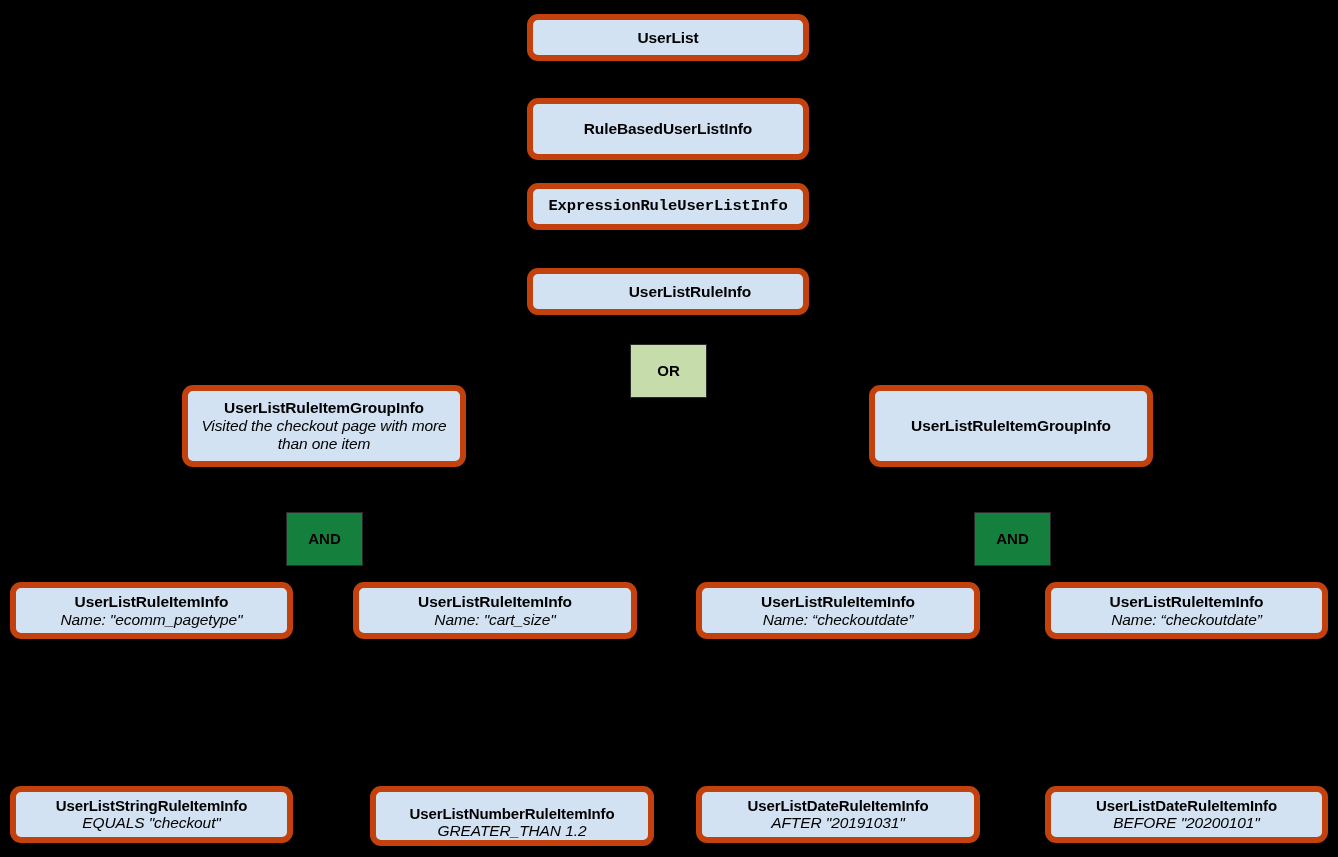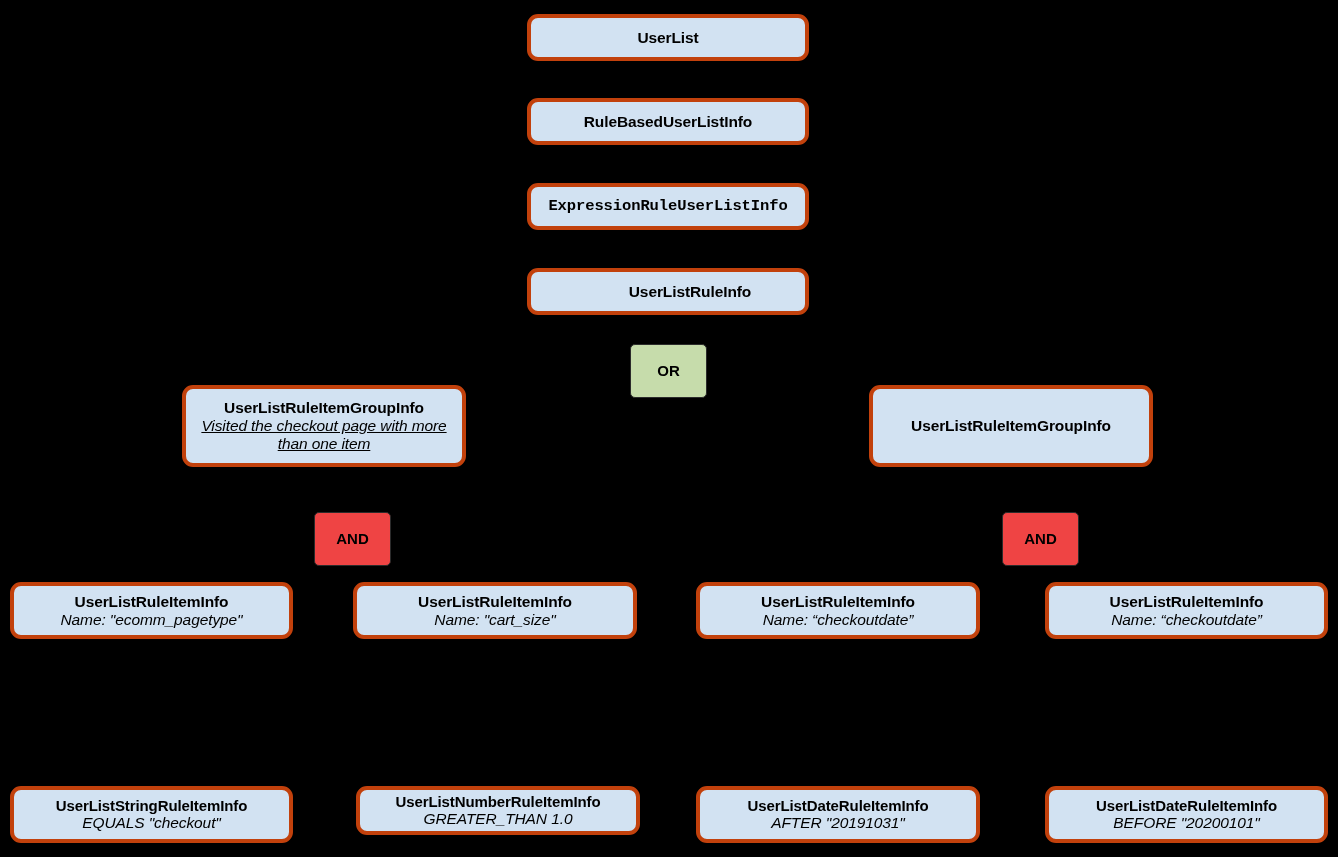--- a/index.html
+++ b/index.html
@@ -34,43 +34,43 @@
     display: flex;
     flex-direction: column;
     align-items: center;
     justify-content: center;
     text-align: center;
     color: #000000;
     line-height: 1.16;
   }
   .node.entity {
     background: #d2e2f2;
-    border: 4px solid #c2410c;
+    border: 6px solid #c2410c;
     border-radius: 11px;
   }
   .node.op {
     border: 1px solid #2b2b2b;
-    border-radius: 5px;
+    border-radius: 0;
   }
   .node.op.or  { background: #c6dcab; }
-  .node.op.and { background: #ef4444; margin-left: 28px; }
+  .node.op.and { background: #15803d; }
 
   .title {
     font-weight: bold;
     font-size: 15.5px;
     letter-spacing: -0.1px;
     white-space: nowrap;
   }
   .title.small { font-size: 15px; }
   .subtitle {
     font-style: italic;
     font-size: 15.5px;
     letter-spacing: -0.1px;
   }
-  .subtitle.wrap { white-space: normal; padding: 0 10px; text-decoration: underline; }
+  .subtitle.wrap { white-space: normal; padding: 0 10px; }
   .op-label {
     font-weight: bold;
     font-size: 15px;
   }
 </style>
 </head>
 <body>
 
 <div id="diagram">
 
@@ -108,21 +108,21 @@
       <polygon points="838,786 833,776 843,776"></polygon>
       <path d="M1186,639 L1186,784"></path>
       <polygon points="1186,786 1181,776 1191,776"></polygon>
     </g>
   </svg>
 
   <div class="node entity" style="left:527px; top:14px; width:282px; height:47px;">
     <span class="title">UserList</span>
   </div>
 
-  <div class="node entity" style="left:527px; top:98px; width:282px; height:47px;">
+  <div class="node entity" style="left:527px; top:98px; width:282px; height:62px;">
     <span class="title">RuleBasedUserListInfo</span>
   </div>
 
   <div class="node entity" style="left:527px; top:183px; width:282px; height:47px;font-family:Liberation Mono, monospace;">
     <span class="title">ExpressionRuleUserListInfo</span>
   </div>
 
   <div class="node entity" style="left:527px; top:268px; width:282px; height:47px;padding-left:44px;">
     <span class="title">UserListRuleInfo</span>
   </div>
@@ -166,23 +166,23 @@
   <div class="node entity" style="left:1045px; top:582px; width:283px; height:57px;">
     <span class="title">UserListRuleItemInfo</span>
     <span class="subtitle">Name: “checkoutdate”</span>
   </div>
 
   <div class="node entity" style="left:10px; top:786px; width:283px; height:57px;">
     <span class="title small">UserListStringRuleItemInfo</span>
     <span class="subtitle">EQUALS "checkout"</span>
   </div>
 
-  <div class="node entity" style="left:356px; top:786px; width:284px; height:49px;">
+  <div class="node entity" style="left:370px; top:786px; width:284px; height:60px;justify-content:flex-end;">
     <span class="title small">UserListNumberRuleItemInfo</span>
-    <span class="subtitle">GREATER_THAN 1.0</span>
+    <span class="subtitle">GREATER_THAN 1.2</span>
   </div>
 
   <div class="node entity" style="left:696px; top:786px; width:284px; height:57px;">
     <span class="title small">UserListDateRuleItemInfo</span>
     <span class="subtitle">AFTER "20191031"</span>
   </div>
 
   <div class="node entity" style="left:1045px; top:786px; width:283px; height:57px;">
     <span class="title small">UserListDateRuleItemInfo</span>
     <span class="subtitle">BEFORE "20200101"</span>

